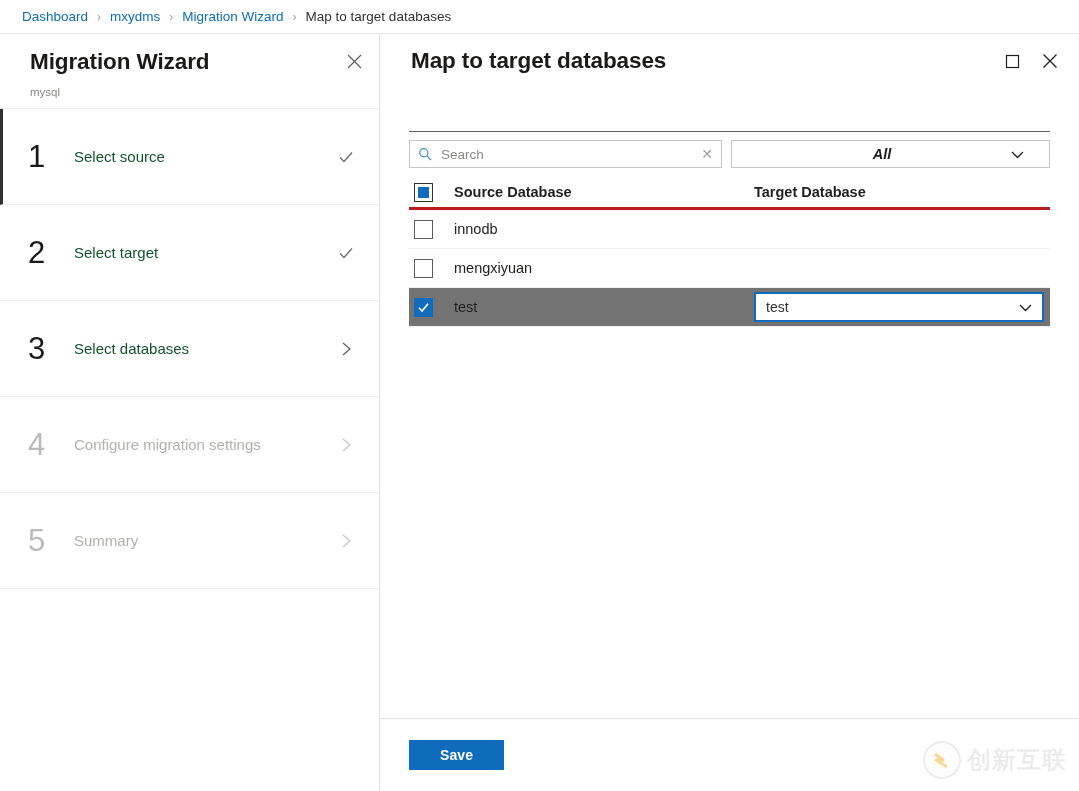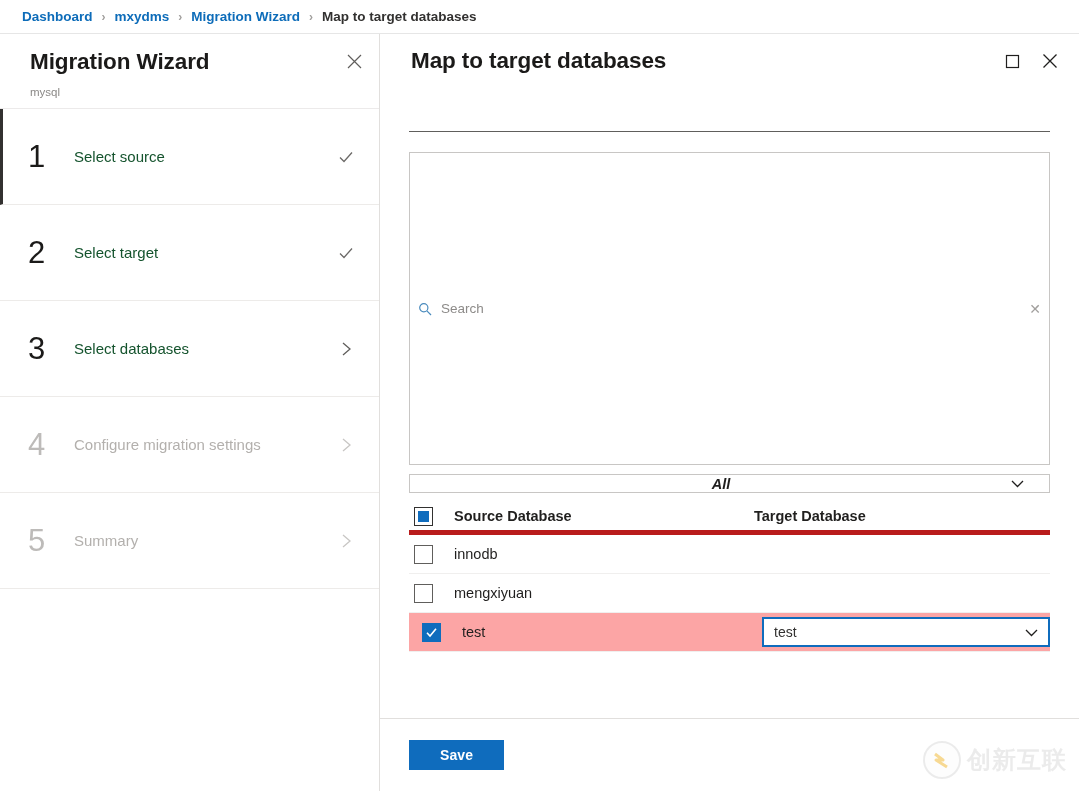--- a/index.html
+++ b/index.html
@@ -18,21 +18,20 @@
 
   
   .breadcrumb-bar {
     height: 33px;
     display: flex;
     align-items: center;
     padding-left: 22px;
     box-sizing: border-box;
     background: #ffffff;
     font-size: 13.5px;
-    font-weight: bold;
   }
   .crumb-link {
     color: #0d6cb9;
     cursor: pointer;
     white-space: nowrap;
   }
   .crumb-current {
     color: #323130;
     white-space: nowrap;
   }
@@ -178,23 +177,22 @@
     flex-direction: column;
   }
   .top-rule {
     border-top: 1px solid #605e5c;
     margin-top: 43px;
   }
 
   
   .filter-row {
     display: flex;
-    margin-top: 20px;
+    margin-top: 8px;
     gap: 9px;
-    flex-direction: column;
   }
   .search-box {
     flex: 0 0 313px;
     height: 28px;
     border: 1px solid #c8c6c4;
     display: flex;
     align-items: center;
     padding: 0 6px 0 8px;
     box-sizing: border-box;
     background: #ffffff;
@@ -281,23 +279,23 @@
   .table { margin-top: 9px; }
   .t-row {
     display: flex;
     align-items: center;
     height: 39px;
     border-bottom: 1px solid #f0efee;
     box-sizing: border-box;
   }
   .t-row.header {
     height: 33px;
-    border-bottom: 5px solid #b91c1c;
-  }
-  .t-row.selected { background: #fca5a5; padding-left: 8px; }
+    border-bottom: 3px solid #b91c1c;
+  }
+  .t-row.selected { background: #737373; }
   .cell-check {
     width: 45px;
     display: flex;
     align-items: center;
     padding-left: 5px;
     box-sizing: border-box;
   }
   .cell-src {
     width: 300px;
     font-size: 14.5px;

